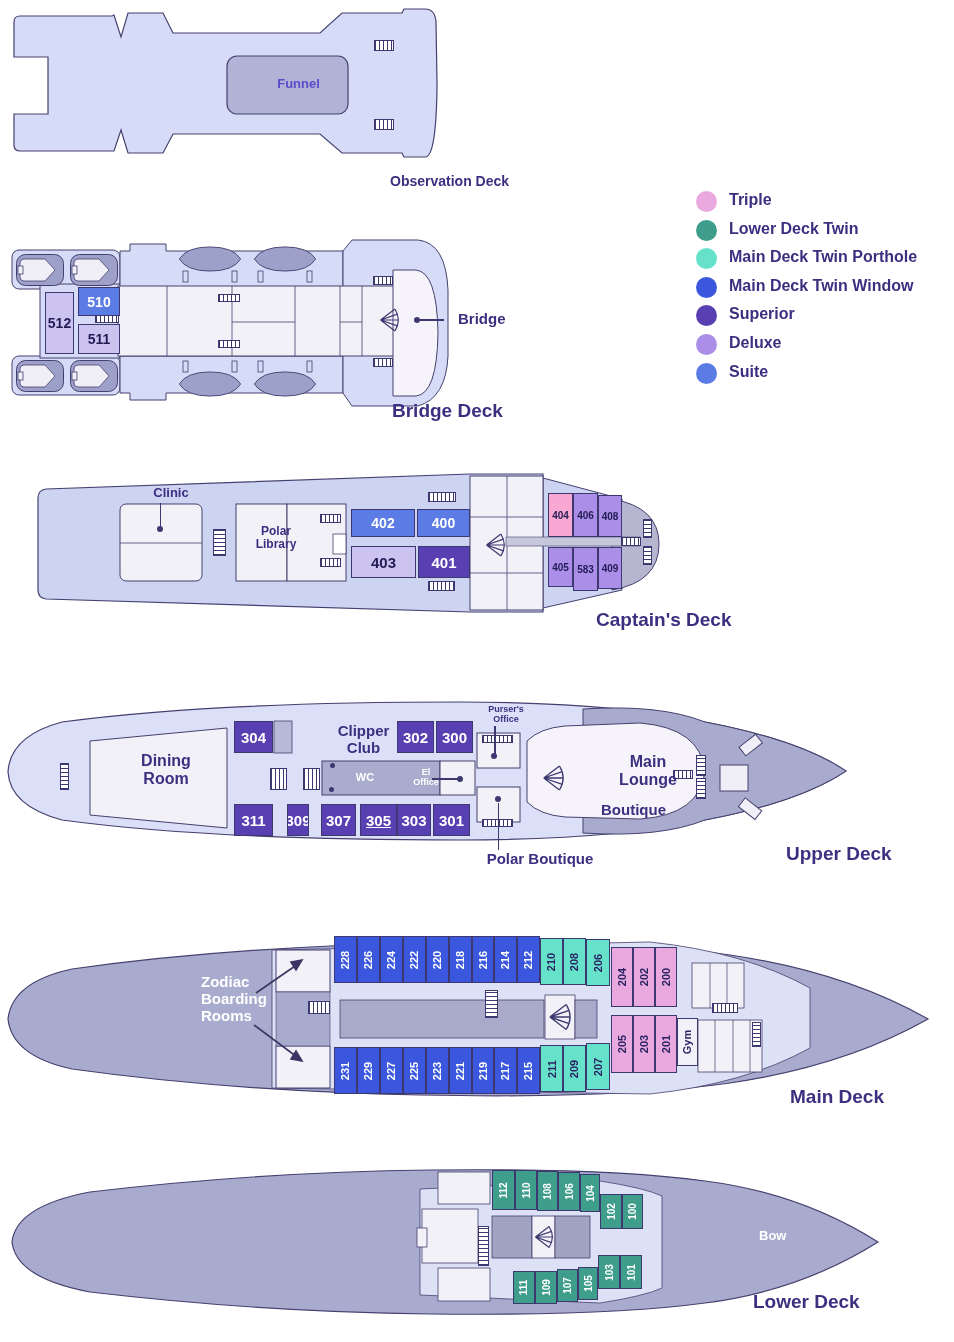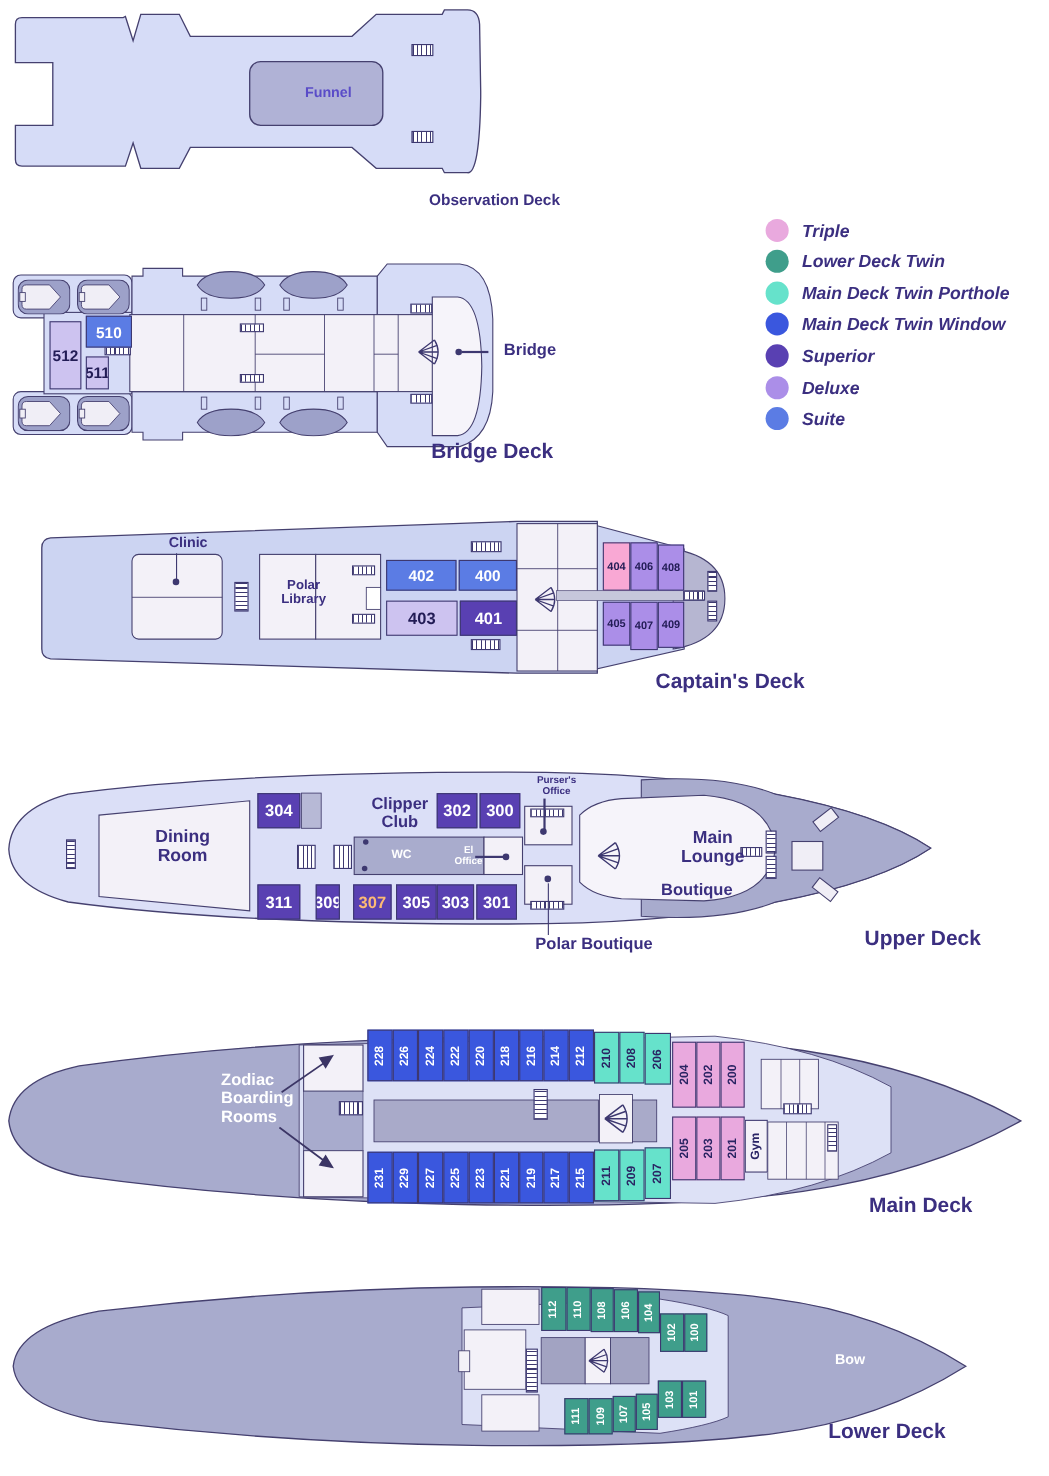--- a/index.html
+++ b/index.html
@@ -14,21 +14,21 @@
          align-items:center;justify-content:center;font-weight:bold;overflow:hidden;}
   .cabin span{display:block;white-space:nowrap;}
   .cabin.rot span{transform:rotate(-90deg);}
   .ladder{position:absolute;border:1px solid #3d3870;box-sizing:border-box;background:#fff;}
   .ladder.h{background:repeating-linear-gradient(90deg,#3d3870 0 1px,#ffffff 1px 4px);}
   .ladder.v{background:repeating-linear-gradient(0deg,#3d3870 0 1px,#ffffff 1px 4px);}
   .dot{position:absolute;width:6px;height:6px;border-radius:50%;background:#3d3870;}
   .pline{position:absolute;background:#3d3870;}
   .shell{position:absolute;}
   #legend{position:absolute;left:696px;top:191px;}
-  .lg-row{display:flex;align-items:flex-end;height:28.6px;font-style:italic;}
+  .lg-row{display:flex;align-items:flex-start;height:28.6px;}
   .lg-dot{width:21px;height:21px;border-radius:50%;flex:0 0 21px;}
   .lg-lbl{margin-left:12px;font-size:16px;color:#3b2f80;white-space:nowrap;}
 </style>
 </head>
 <body>
 
 <div id="stage">
 
   <svg width="0" height="0" style="position:absolute" aria-hidden="true">
     <defs>
@@ -98,21 +98,21 @@
   <div class="dot" style="left:414px;top:317px"></div>
   <div class="pline" style="left:420px;top:319px;width:24px;height:1.5px"></div>
   <div class="lbl" style="left:447px;top:311px;font-size:15px">Bridge</div>
   <div>
       <div class="cabin" style="left: 45px; top: 292px; width: 29px; height: 62px; background: rgb(205, 195, 240); color: rgb(34, 28, 85); font-size: 14px;">
         <span>512</span>
       </div>
       <div class="cabin" style="left: 78px; top: 287px; width: 42px; height: 29px; background: rgb(91, 124, 228); color: rgb(255, 255, 255); font-size: 14px;">
         <span>510</span>
       </div>
-      <div class="cabin" style="left: 78px; top: 324px; width: 21px; height: 30px; background: rgb(205, 195, 240); color: rgb(34, 28, 85); font-size: 14px;">
+      <div class="cabin" style="left: 78px; top: 324px; width: 42px; height: 30px; background: rgb(205, 195, 240); color: rgb(34, 28, 85); font-size: 14px;">
         <span>511</span>
       </div>
     </div>
   <div class="deck-label" style="left:392px;top:400px">Bridge Deck</div>
 
   <svg class="deck" style="left:8px;top:466px" width="660" height="170" viewBox="8 466 660 170">
     <path d="M46,489 L470,474 L543,474 L543,612 L470,612 L46,599 Q38,598 38,590 L38,498 Q38,490 46,489 Z" fill="#ccd4f2" stroke="#45406f" stroke-width="1.2"></path>
     <path d="M543,478 L622,499 L622,590 L543,608 Z" fill="#ccd4f2" stroke="#45406f"></path>
     <path d="M612,499 Q659,507 659,544 Q659,582 612,590 Z" fill="#b6b6d1" stroke="#45406f"></path>
     <rect x="120" y="504" width="82" height="77" rx="6" fill="#f3f1f8" stroke="#45406f"></rect>
@@ -159,21 +159,21 @@
       <div class="cabin" style="left: 573px; top: 493px; width: 25px; height: 44px; background: rgb(171, 142, 232); color: rgb(34, 28, 85); font-size: 10px;">
         <span>406</span>
       </div>
       <div class="cabin" style="left: 598px; top: 495px; width: 24px; height: 42px; background: rgb(171, 142, 232); color: rgb(34, 28, 85); font-size: 10px;">
         <span>408</span>
       </div>
       <div class="cabin" style="left: 548px; top: 547px; width: 25px; height: 40px; background: rgb(171, 142, 232); color: rgb(34, 28, 85); font-size: 10px;">
         <span>405</span>
       </div>
       <div class="cabin" style="left: 573px; top: 547px; width: 25px; height: 44px; background: rgb(171, 142, 232); color: rgb(34, 28, 85); font-size: 10px;">
-        <span>407</span>
+        <span>583</span>
       </div>
       <div class="cabin" style="left: 598px; top: 547px; width: 24px; height: 42px; background: rgb(171, 142, 232); color: rgb(34, 28, 85); font-size: 10px;">
         <span>409</span>
       </div>
     </div>
   <div class="deck-label" style="left:596px;top:609px">Captain's Deck</div>
 
   <svg class="deck" style="left:8px;top:698px" width="846" height="175" viewBox="8 698 846 175">
     <path d="M8,772 Q10,736 62,722 Q210,702 460,702 Q610,702 705,722 Q800,740 846,771 Q800,802 705,820 Q610,840 460,840 Q210,840 62,820 Q10,806 8,772 Z" fill="#dbdff7" stroke="#45406f" stroke-width="1.2"></path>
     <path d="M583,709 L583,833 Q660,838 705,820 Q800,802 846,771 Q800,740 705,722 Q660,704 583,709 Z" fill="#a8abcd" stroke="#45406f"></path>
@@ -229,24 +229,24 @@
       </div>
       <div class="cabin" style="left: 436px; top: 721px; width: 37px; height: 32px; background: rgb(89, 64, 178); color: rgb(255, 255, 255); font-size: 15px;">
         <span>300</span>
       </div>
       <div class="cabin" style="left: 234px; top: 804px; width: 39px; height: 32px; background: rgb(89, 64, 178); color: rgb(255, 255, 255); font-size: 15px;">
         <span>311</span>
       </div>
       <div class="cabin" style="left: 287px; top: 804px; width: 22px; height: 32px; background: rgb(89, 64, 178); color: rgb(255, 255, 255); font-size: 15px;">
         <span>309</span>
       </div>
-      <div class="cabin" style="left: 321px; top: 804px; width: 35px; height: 32px; background: rgb(89, 64, 178); color: #fdba74; font-size: 15px;">
+      <div class="cabin" style="left: 321px; top: 804px; width: 35px; height: 32px; background: rgb(89, 64, 178); color: #ffffff; font-size: 15px;">
         <span>307</span>
       </div>
-      <div class="cabin" style="left: 360px; top: 804px; width: 37px; height: 32px; background: rgb(89, 64, 178); color: rgb(255, 255, 255); font-size: 15px;">
+      <div class="cabin" style="left: 360px; top: 804px; width: 37px; height: 32px; background: rgb(89, 64, 178); color: rgb(255, 255, 255); font-size: 15px; text-decoration: underline;">
         <span>305</span>
       </div>
       <div class="cabin" style="left: 397px; top: 804px; width: 34px; height: 32px; background: rgb(89, 64, 178); color: rgb(255, 255, 255); font-size: 15px;">
         <span>303</span>
       </div>
       <div class="cabin" style="left: 433px; top: 804px; width: 37px; height: 32px; background: rgb(89, 64, 178); color: rgb(255, 255, 255); font-size: 15px;">
         <span>301</span>
       </div>
     </div>
   <div class="deck-label" style="left:786px;top:843px">Upper Deck</div>

